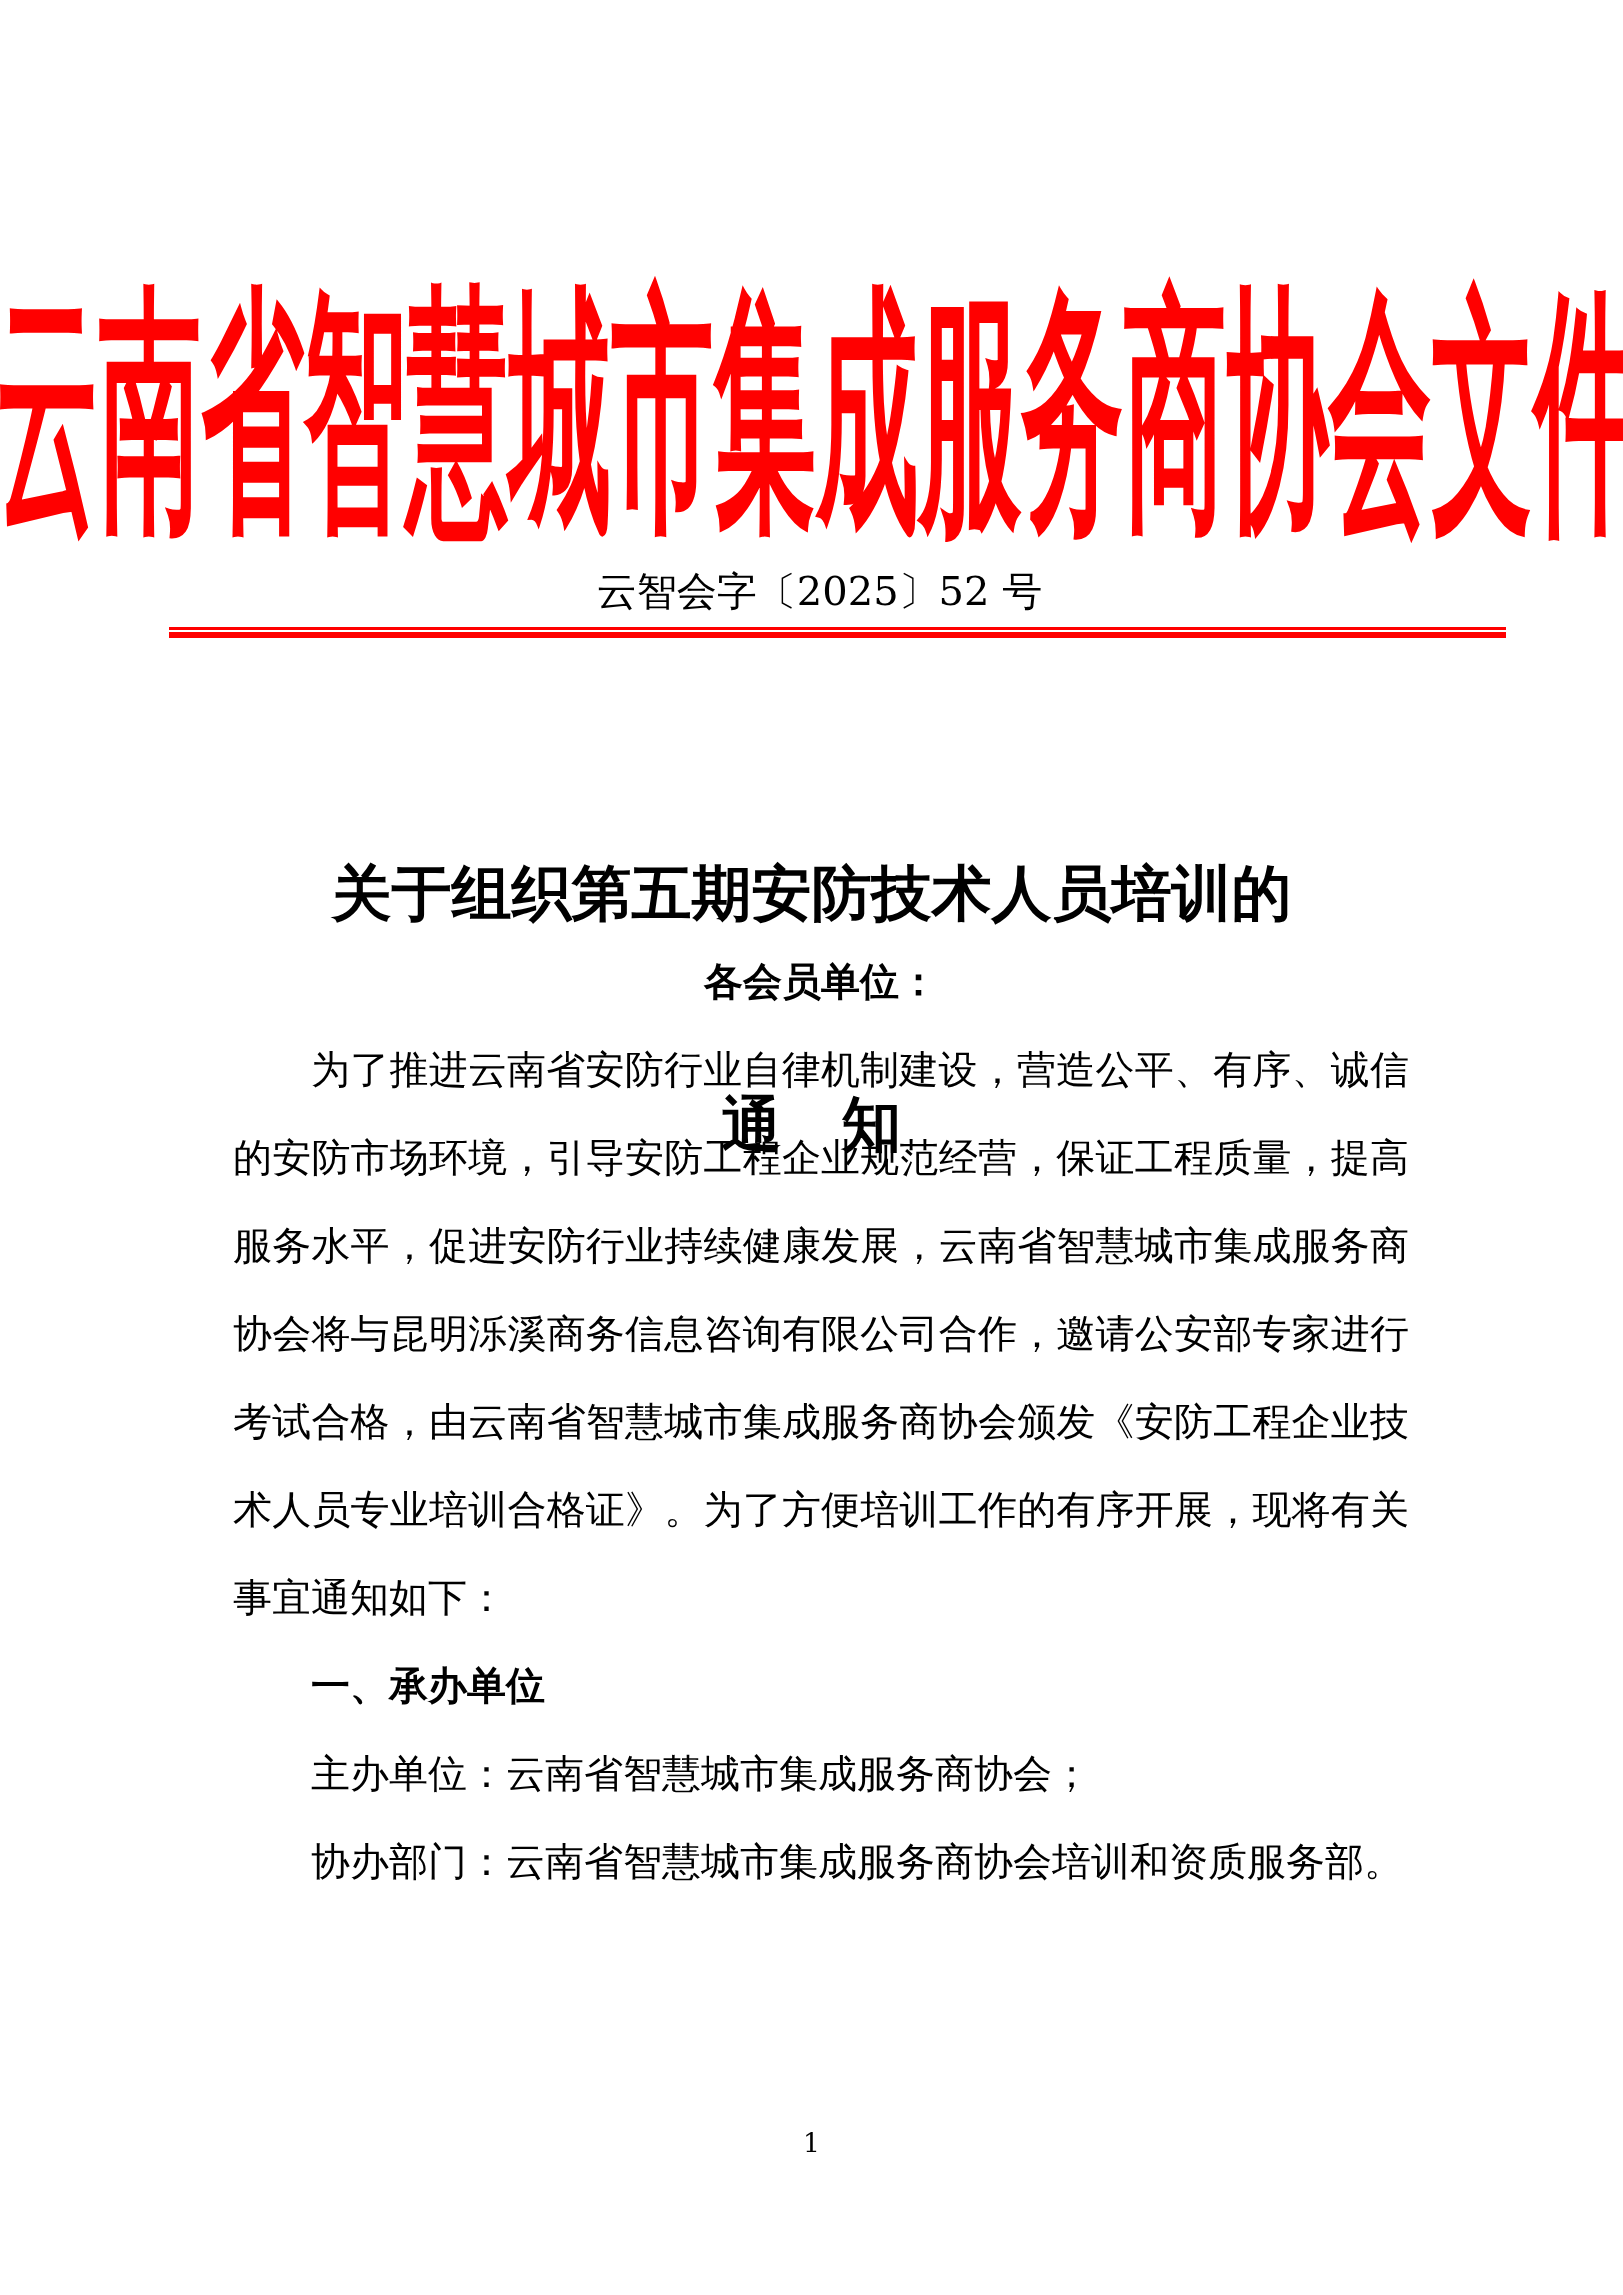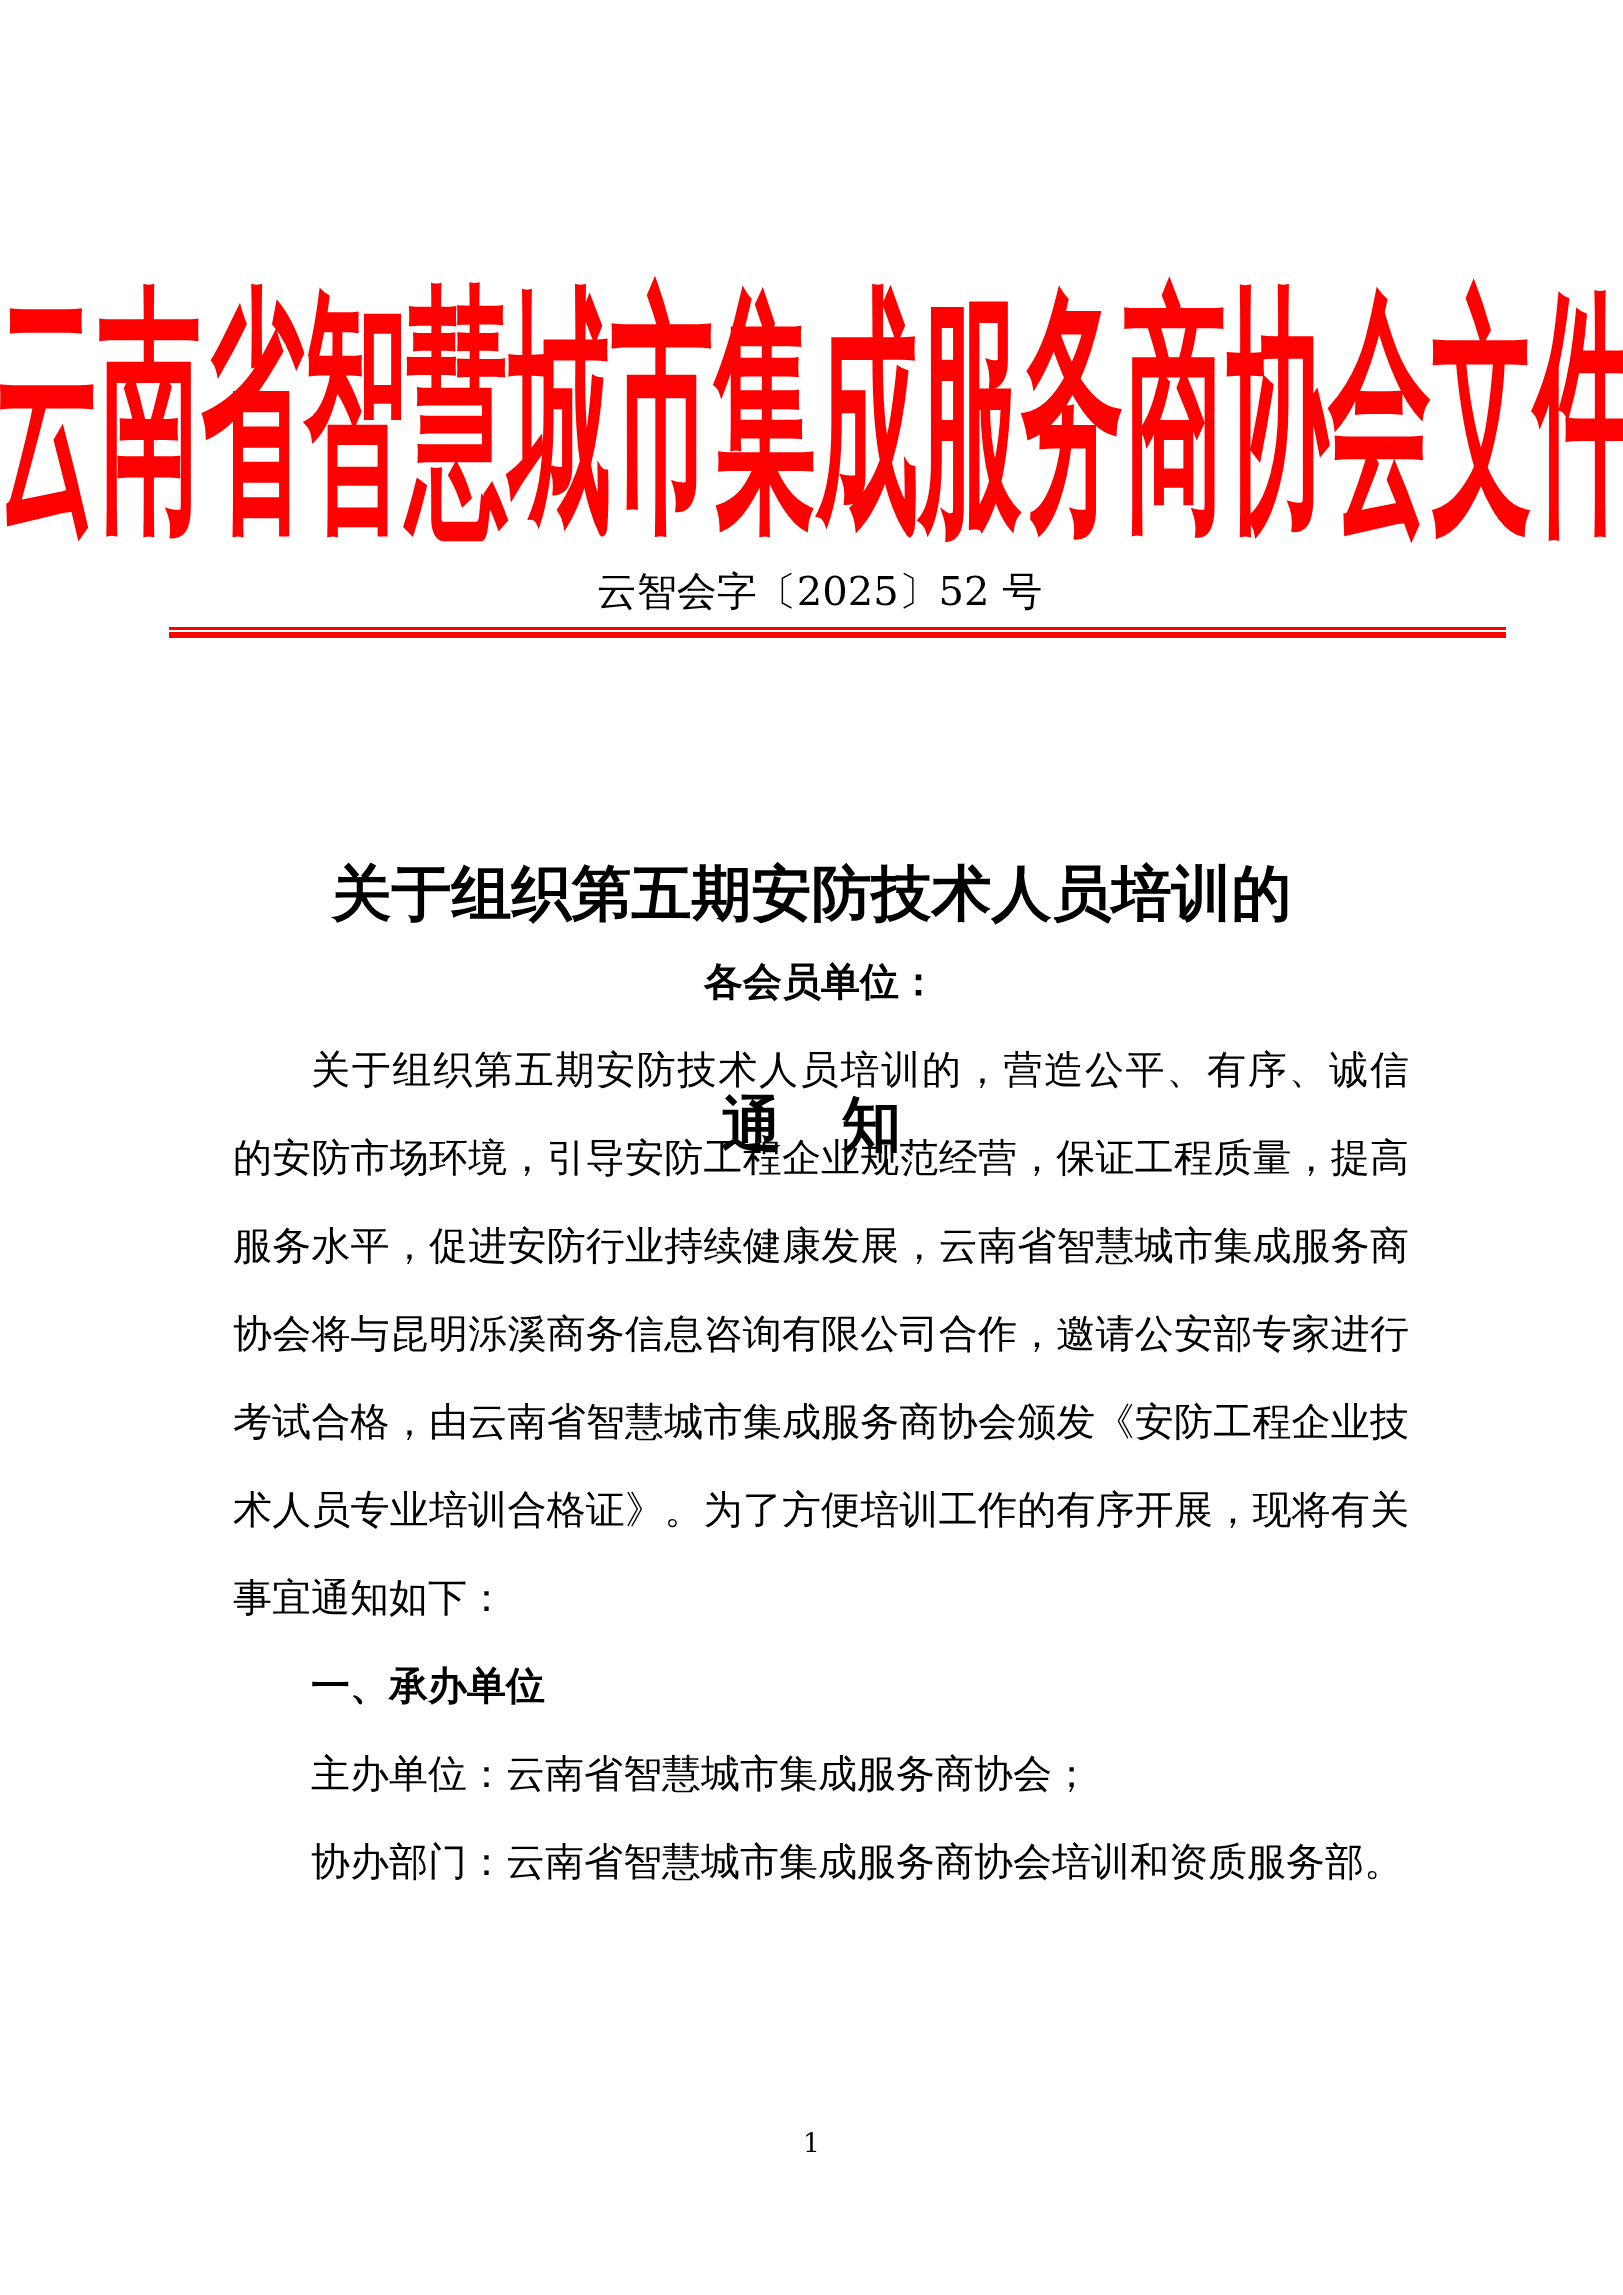--- a/index.html
+++ b/index.html
@@ -139,21 +139,21 @@
     <div class="rule-thick"></div>
   </div>
 
   <div class="doc-title">
     <div>关于组织第五期安防技术人员培训的</div>
     <div>通　知</div>
   </div>
 
   <div class="body-block">
     <div class="line l-salutation">各会员单位：</div>
-    <div class="line l-indent-justify">关于组织第五期安防技术人员培训的，营造公平、有序、诚信</div>
+    <div class="line l-indent-justify">为了推进云南省安防行业自律机制建设，营造公平、有序、诚信</div>
     <div class="line l-justify">的安防市场环境，引导安防工程企业规范经营，保证工程质量，提高</div>
     <div class="line l-justify">服务水平，促进安防行业持续健康发展，云南省智慧城市集成服务商</div>
     <div class="line l-justify">协会将与昆明泺溪商务信息咨询有限公司合作，邀请公安部专家进行</div>
     <div class="line l-justify">考试合格，由云南省智慧城市集成服务商协会颁发《安防工程企业技</div>
     <div class="line l-justify">术人员专业培训合格证》。为了方便培训工作的有序开展，现将有关</div>
     <div class="line">事宜通知如下：</div>
     <div class="line l-heading">一、承办单位</div>
     <div class="line l-indent">主办单位：云南省智慧城市集成服务商协会；</div>
     <div class="line l-indent">协办部门：云南省智慧城市集成服务商协会培训和资质服务部。</div>
   </div>

